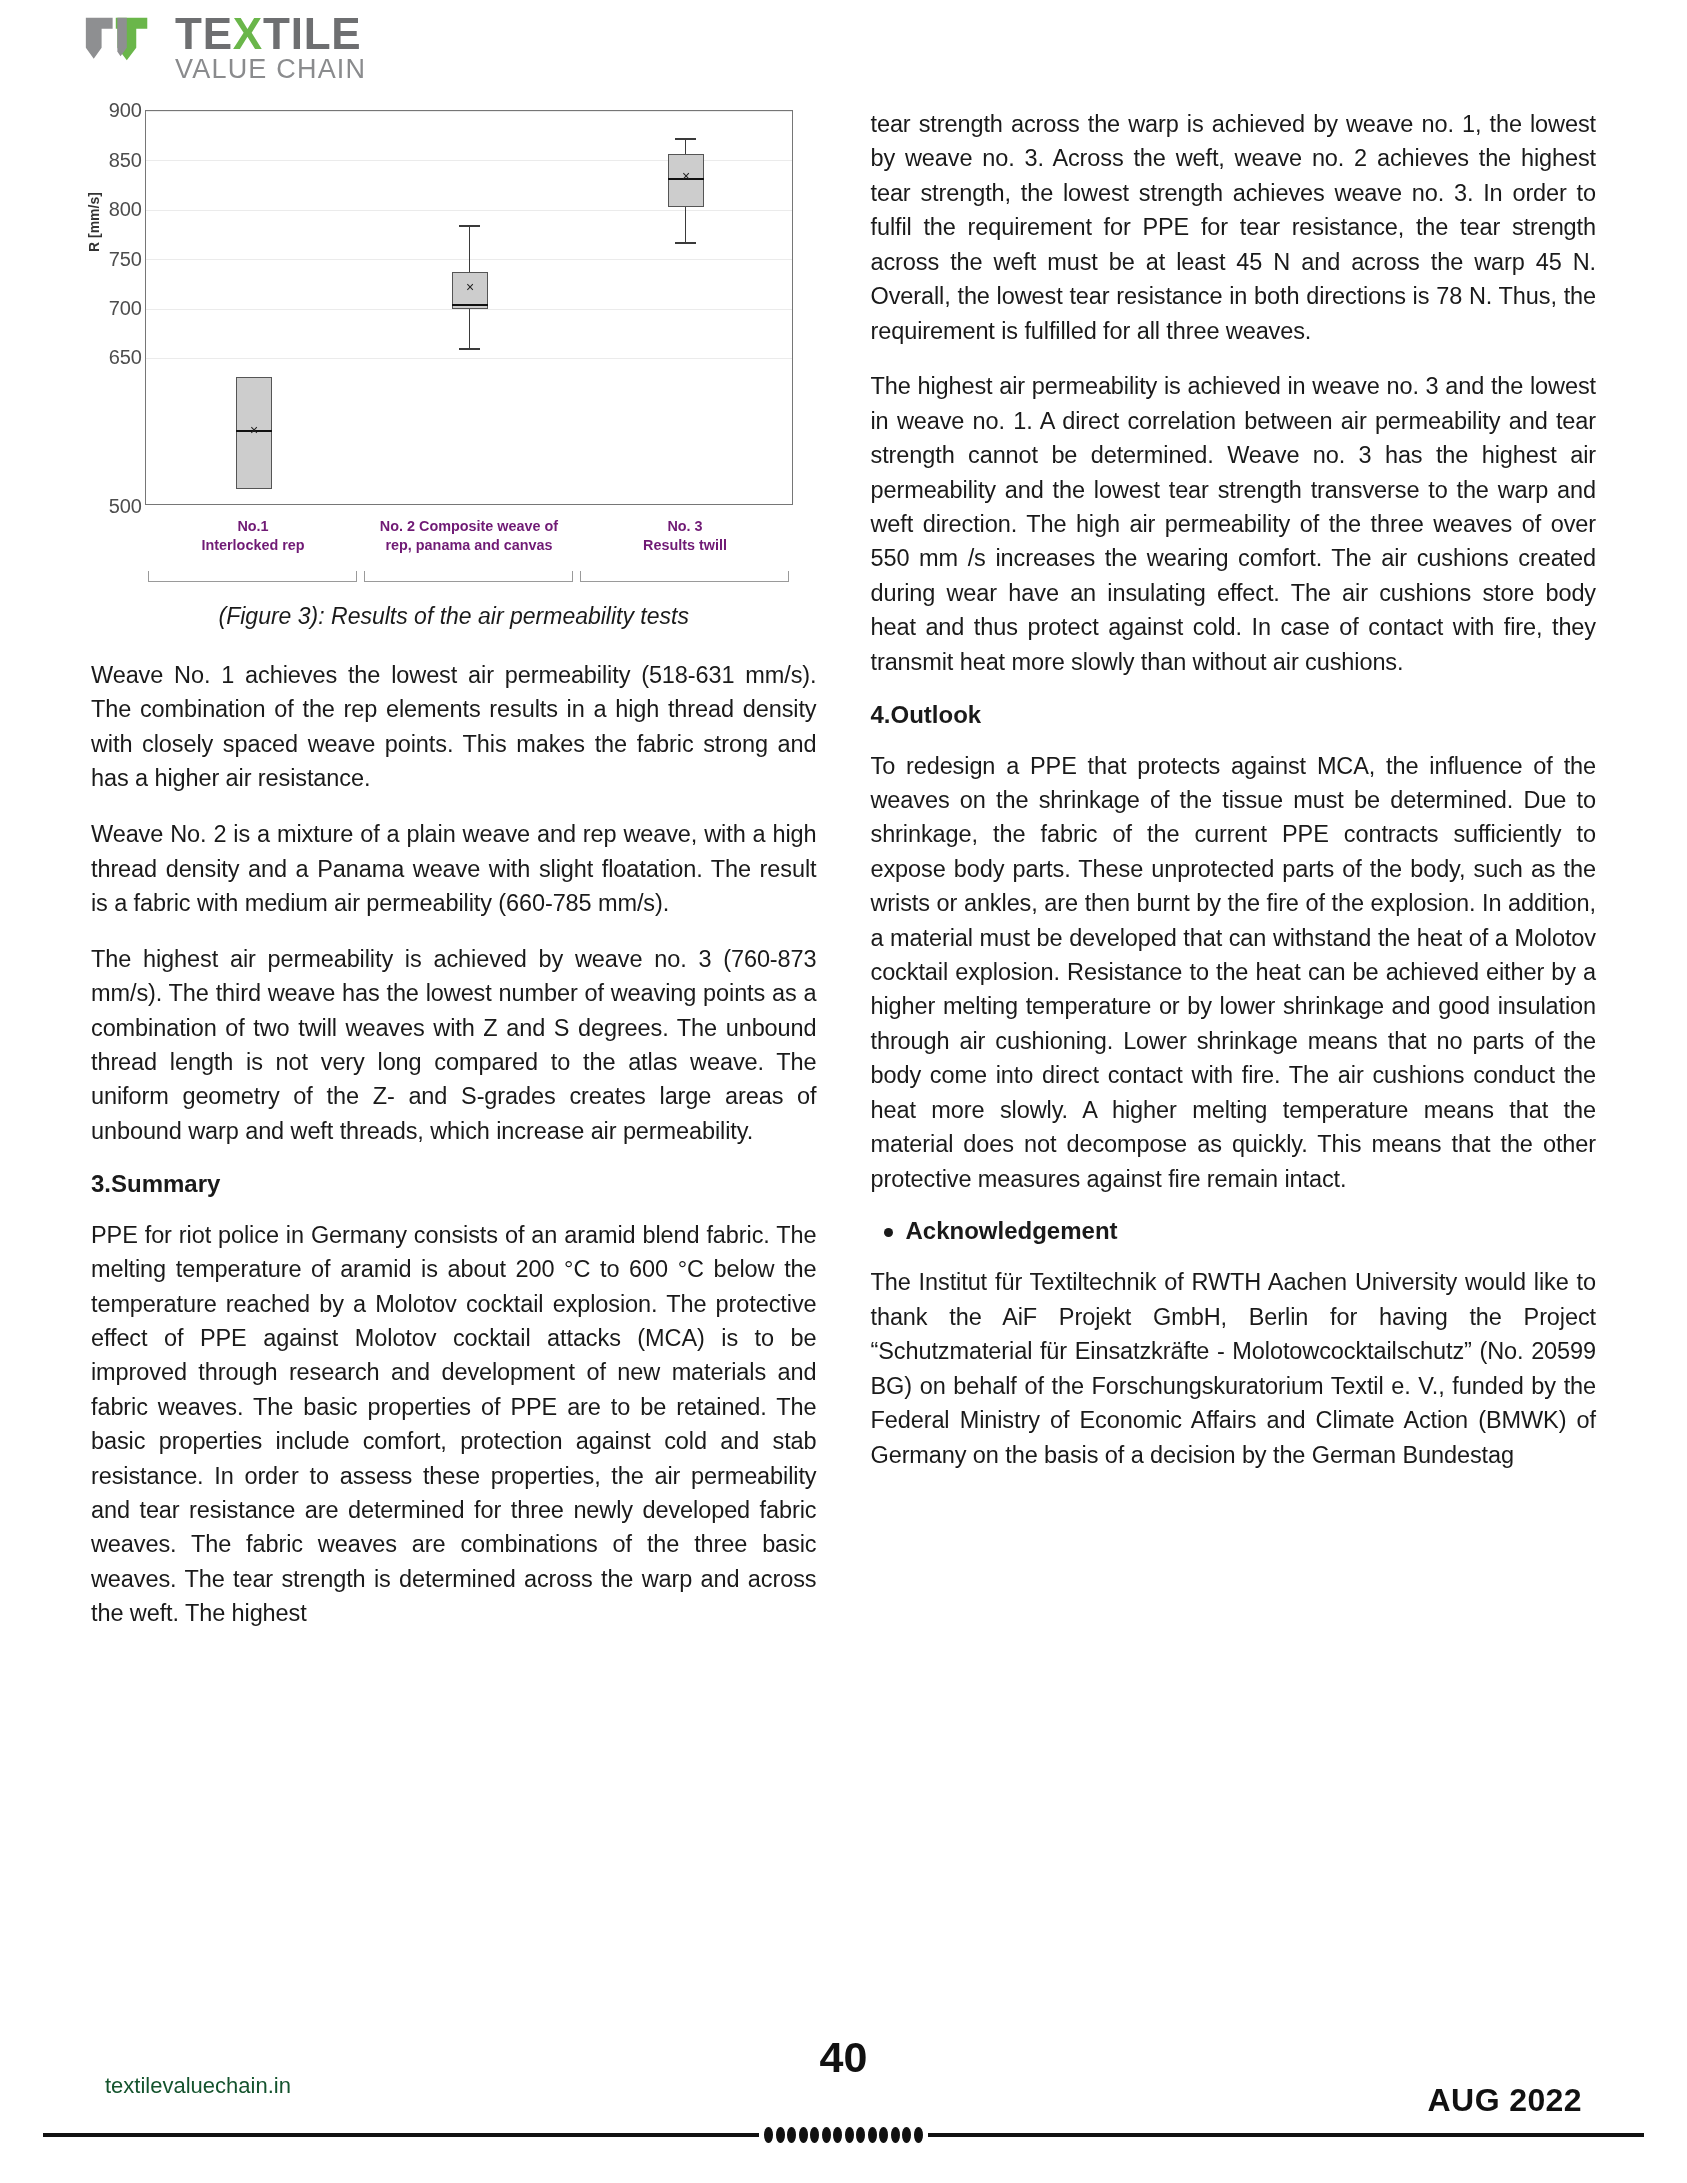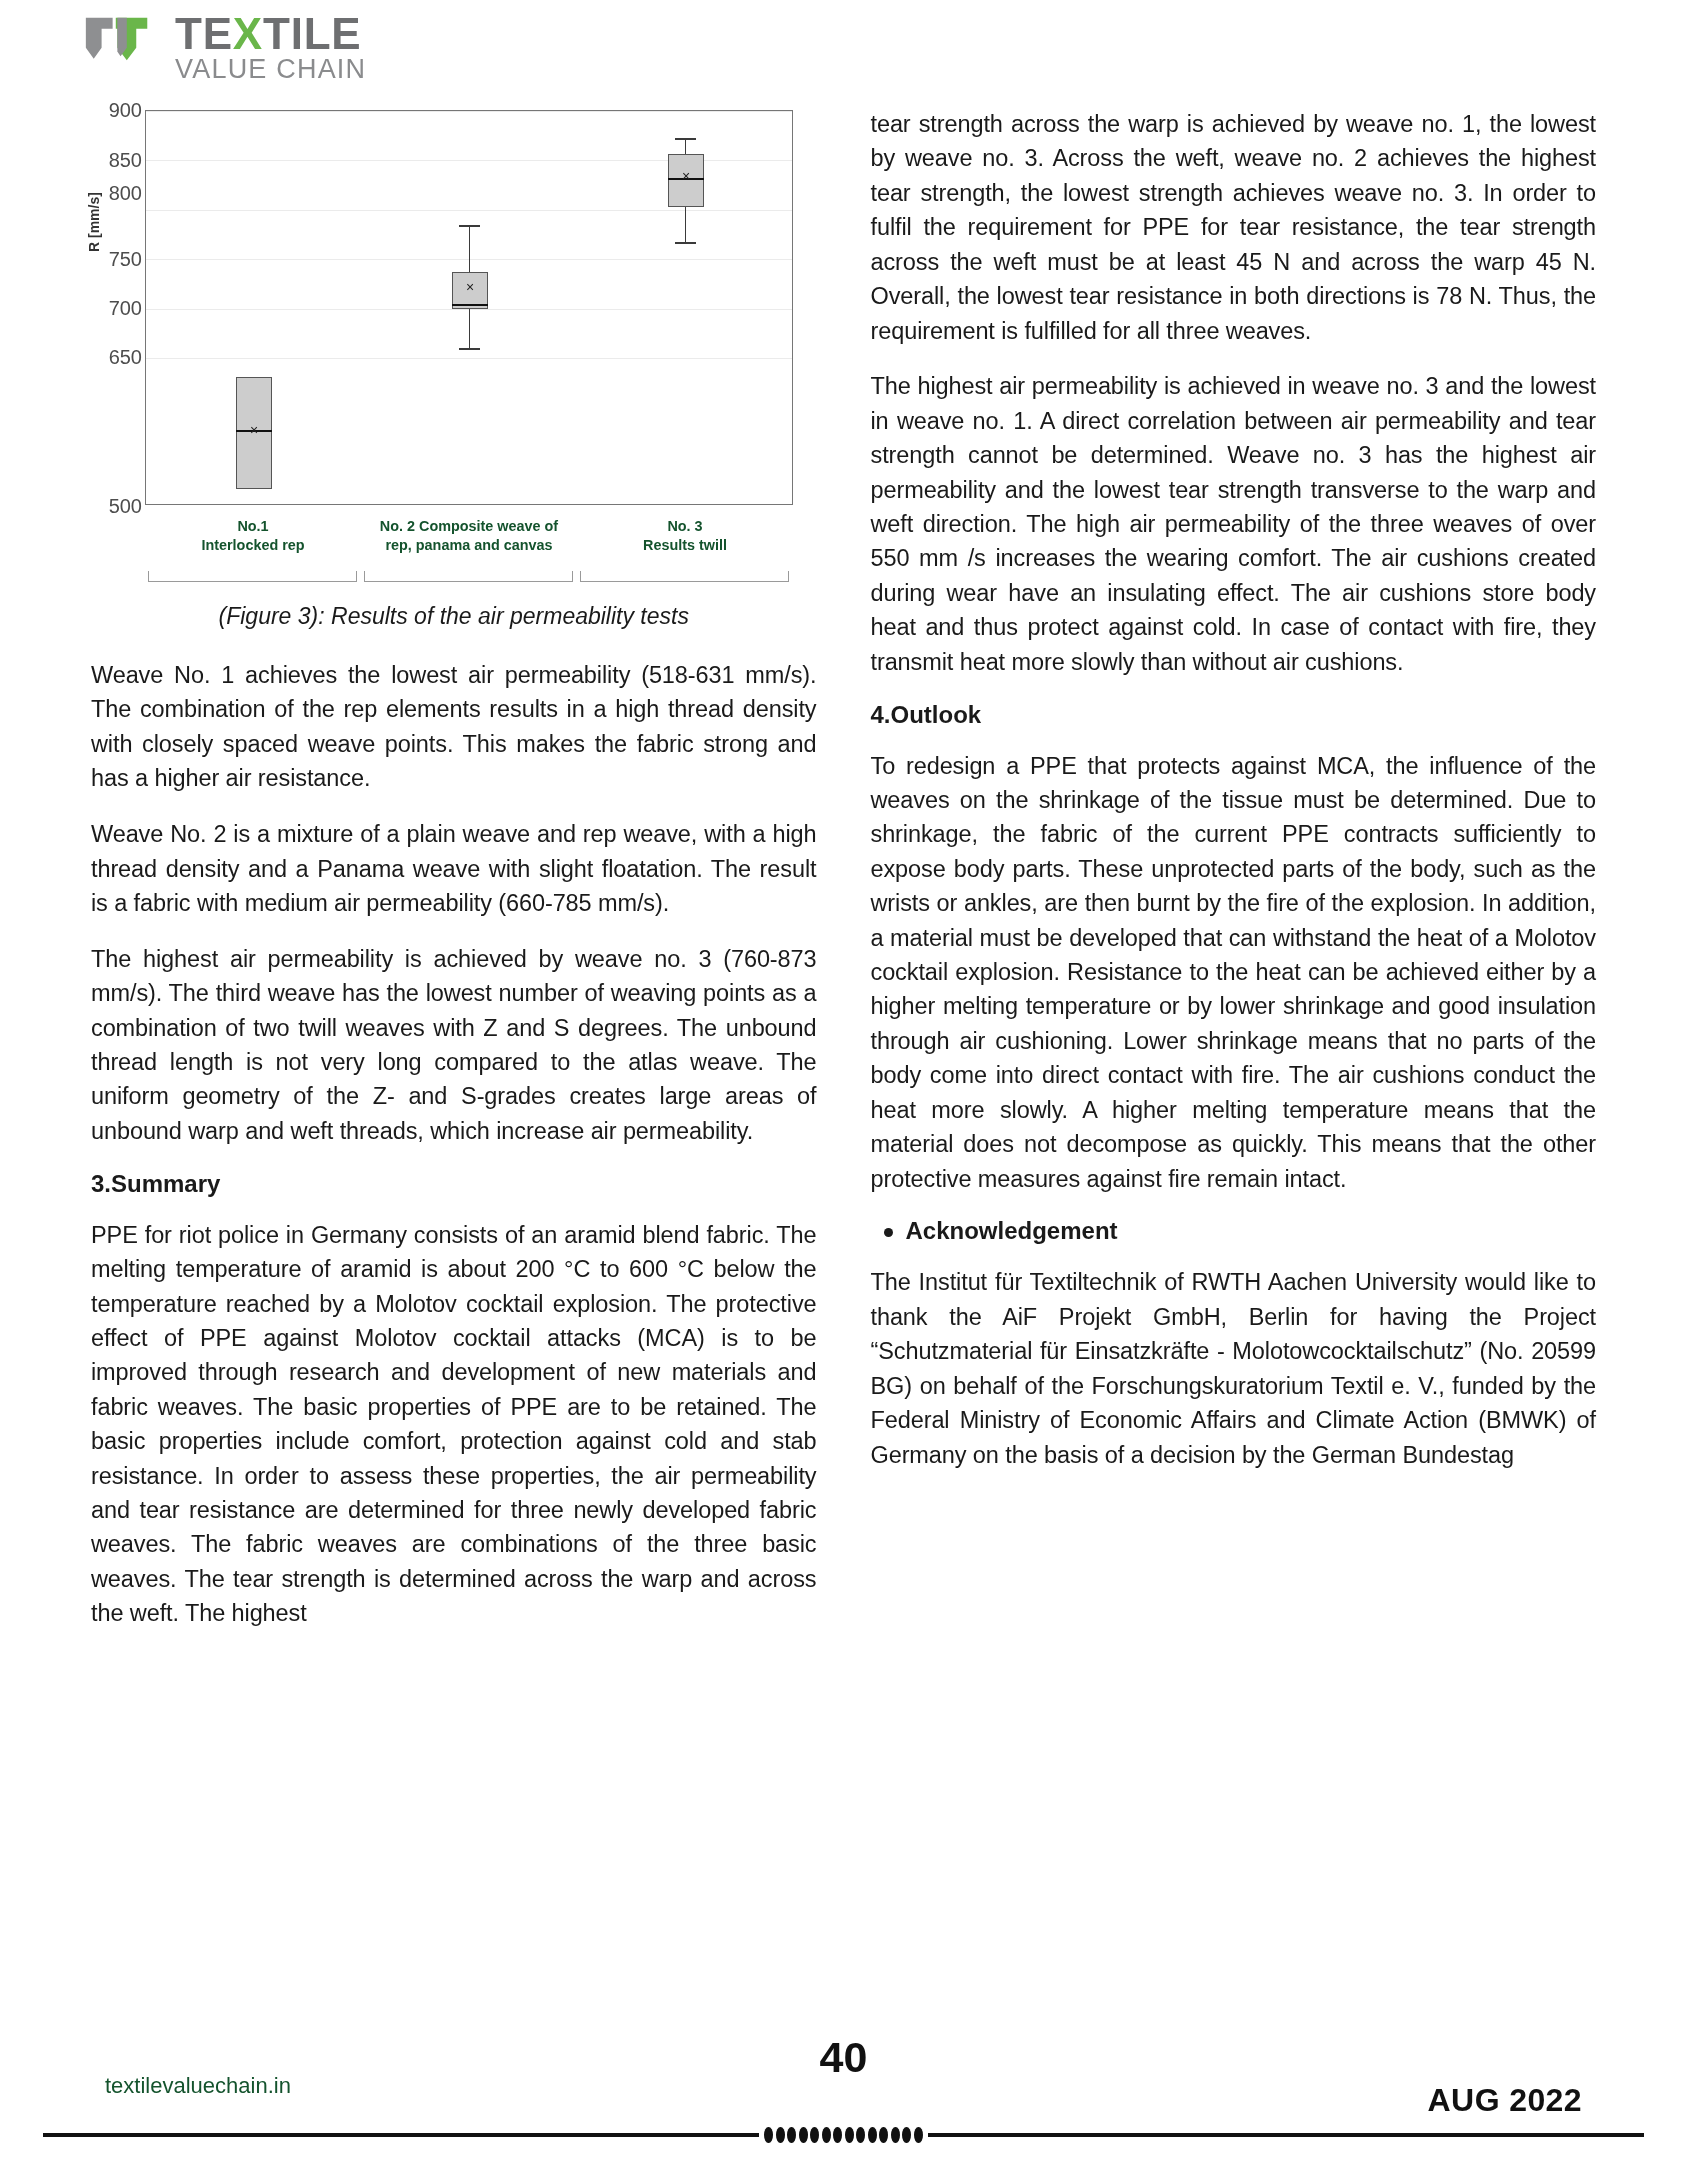--- a/index.html
+++ b/index.html
@@ -150,21 +150,21 @@
   .xlabels {
     position: absolute;
     left: 54px; top: 405px;
     width: 648px; height: 69px;
   }
   .xlabel {
     position: absolute;
     text-align: center;
     font-size: 14.4px;
     font-weight: 700;
-    color: #14532d;
+    color: #701a75;
     line-height: 1.32;
   }
   .bracket {
     position: absolute;
     top: 59px;
     height: 10.7px;
     border-left: 1px solid #9a9a9a;
     border-right: 1px solid #9a9a9a;
     border-bottom: 1px solid #9a9a9a;
   }
@@ -290,21 +290,21 @@
             </div>
             <div class="bracket" style="left: 219px; width: 209px;"></div>
             <div class="xlabel" style="left: 437px; width: 206px; top: 5px;">
               <div>No. 3</div>
               <div>Results twill</div>
             </div>
             <div class="bracket" style="left: 435px; width: 209px;"></div>
           </div>
       <div class="ytick" style="top: 3.3px;">900</div>
           <div class="ytick" style="top: 53px;">850</div>
-          <div class="ytick" style="top: 86px; text-align: right;">800</div>
+          <div class="ytick" style="top: 102px; text-align: right;">800</div>
           <div class="ytick" style="top: 152px;">750</div>
           <div class="ytick" style="top: 201px;">700</div>
           <div class="ytick" style="top: 250px;">650</div>
           <div class="ytick" style="top: 399px;">500</div>
         </div>
       <figcaption class="caption">(Figure 3): Results of the air permeability tests</figcaption>
     </figure>
 
     <p class="body-text">Weave No. 1 achieves the lowest air permeability (518-631 mm/s). The combination of the rep elements results in a high thread density with closely spaced weave points. This makes the fabric strong and has a higher air resistance.</p>
     <p class="body-text">Weave No. 2 is a mixture of a plain weave and rep weave, with a high thread density and a Panama weave with slight floatation. The result is a fabric with medium air permeability (660-785 mm/s).</p>

